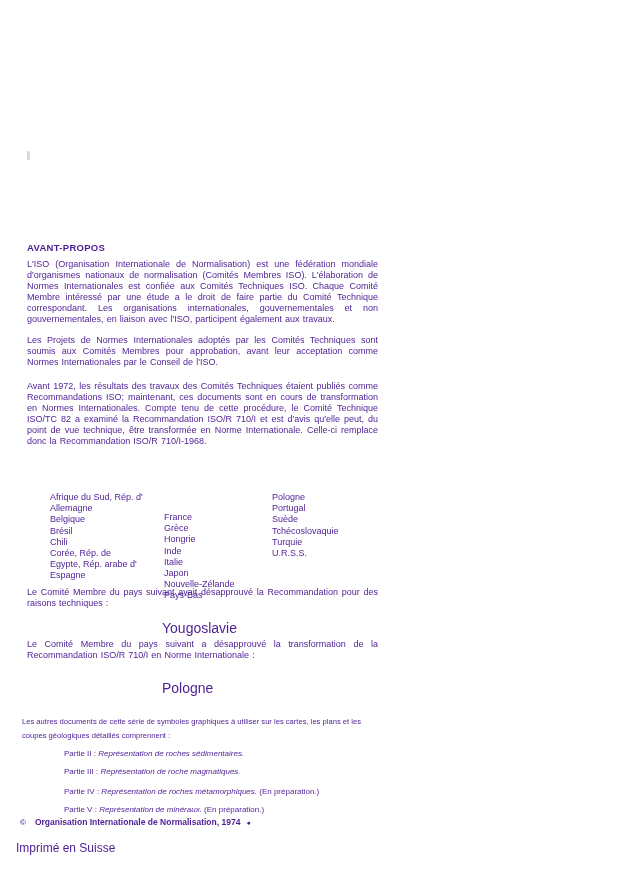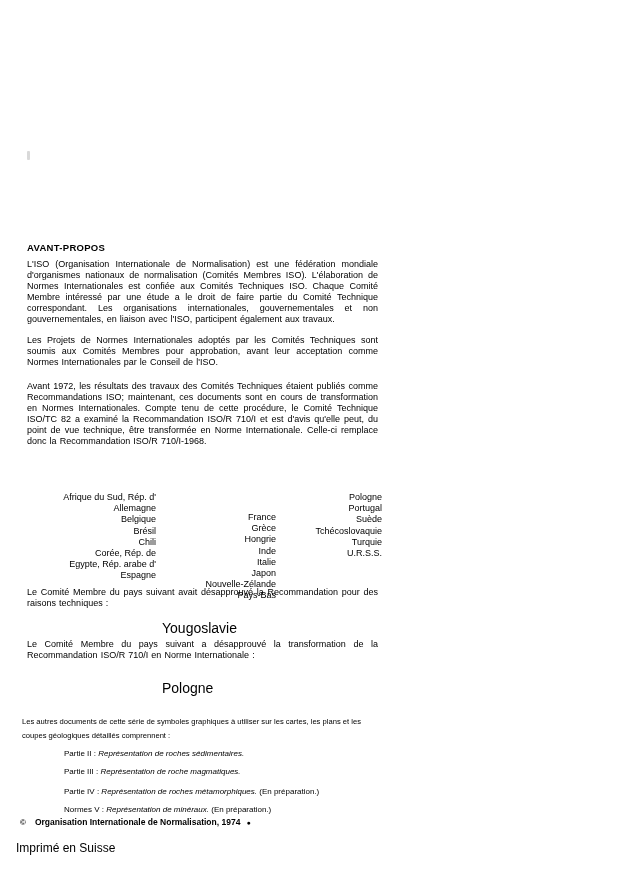--- a/index.html
+++ b/index.html
@@ -7,21 +7,21 @@
     padding: 0;
     background: #ffffff;
   }
   .page {
     position: relative;
     width: 626px;
     height: 880px;
     background: #ffffff;
     overflow: hidden;
     font-family: "Liberation Sans", sans-serif;
-    color: #000000;
+    color: #4c1d95;
   }
   .abs { position: absolute; }
 
   .heading {
     top: 242px; left: 27px;
     font-size: 9.5px;
     font-weight: bold;
     letter-spacing: 0.3px;
   }
   .para {
@@ -40,21 +40,21 @@
   .p6 { top: 639px; }
 
   .country-list {
     top: 492px;
     font-size: 9px;
     line-height: 11.2px;
   }
   .col1 { left: 50px;  width: 106px; }
   .col2 { left: 164px; width: 112px; margin-top: 20px; }
   .col3 { left: 272px; width: 110px; }
-  .country { white-space: nowrap; text-align: right; }
+  .country { white-space: nowrap; }
 
   .standalone-country {
     left: 162px;
     font-size: 14px;
   }
   .yougoslavie { top: 620px; }
   .pologne     { top: 680px; }
 
   .series-note-intro {
     top: 715px; left: 22px;
@@ -166,21 +166,21 @@
     <span class="part-status"></span>
   </div>
 
   <div class="abs part-line part-4">
     <span class="part-label">Partie IV :</span>
     <span class="part-title">Représentation de roches métamorphiques.</span>
     <span class="part-status">(En préparation.)</span>
   </div>
 
   <div class="abs part-line part-5">
-    <span class="part-label">Normes V :</span>
+    <span class="part-label">Partie V :</span>
     <span class="part-title">Représentation de minéraux.</span>
     <span class="part-status">(En préparation.)</span>
   </div>
 
   <div class="abs copyright-line">
     <span class="sym">©</span><span>Organisation Internationale de Normalisation, 1974</span><span class="bullet">●</span>
   </div>
 
   <div class="abs printed-in">Imprimé en Suisse</div>
 

